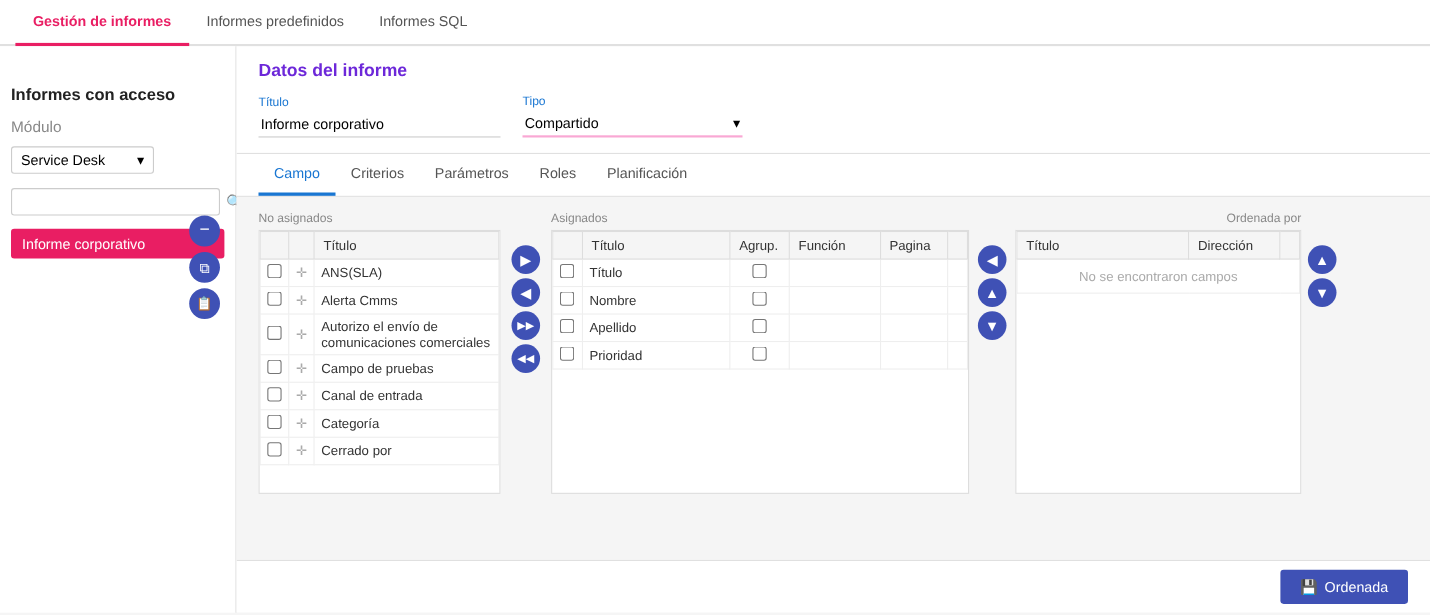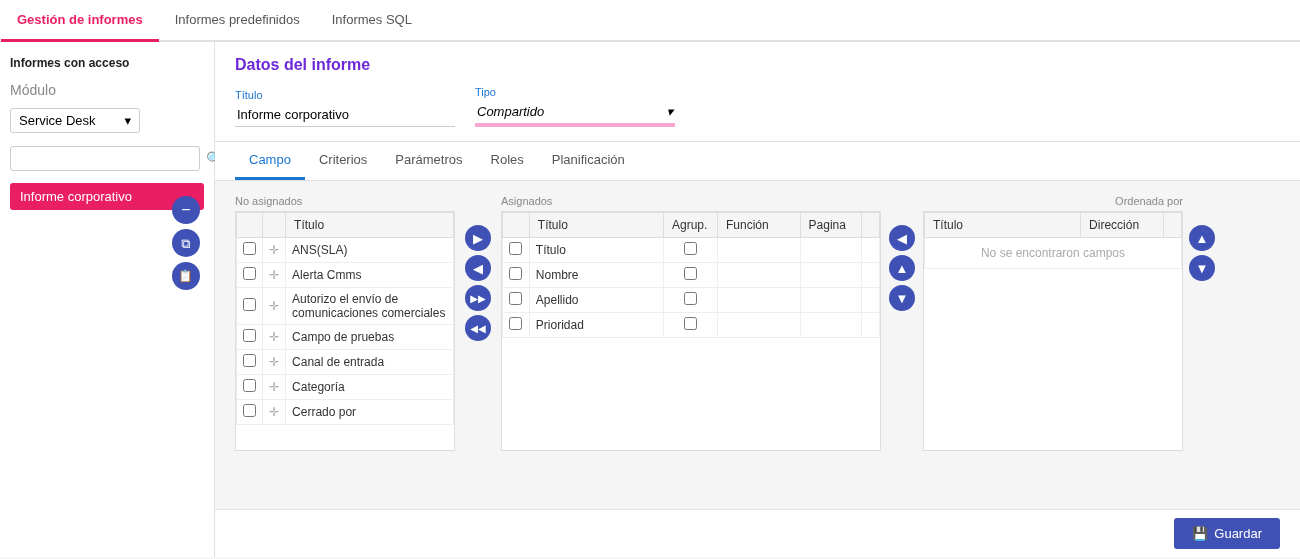--- a/index.html
+++ b/index.html
@@ -3,21 +3,21 @@
   <meta charset="utf-8">
   <style>
     * { box-sizing: border-box; margin: 0; padding: 0; font-family: Arial, sans-serif; font-size: 13px; }
     body { background: #f5f5f5; width: 1300px; height: 559px; overflow: hidden; }
 
     
     .top-tabs {
       display: flex;
       background: #fff;
       border-bottom: 2px solid #e0e0e0;
-      padding: 0 1px;
+      padding: 0 14px;
     }
     .top-tab {
       padding: 12px 16px;
       cursor: pointer;
       color: #555;
       border-bottom: 3px solid transparent;
       margin-bottom: -2px;
     }
     .top-tab.active {
       color: #e91e63;
@@ -35,24 +35,25 @@
     .sidebar {
       width: 215px;
       background: #fff;
       border-right: 1px solid #e0e0e0;
       padding: 14px 10px;
       display: flex;
       flex-direction: column;
       gap: 8px;
     }
     .sidebar-title {
-      font-size: 12px;
+      font-size: 15px;
       font-weight: bold;
       color: #222;
       margin-bottom: 4px;
+      margin-top: 22px;
     }
     .sidebar-label {
       font-size: 14px;
       color: #888;
       margin-bottom: 2px;
     }
     .sidebar-select {
       display: flex;
       align-items: center;
       border: 1px solid #ccc;
@@ -142,27 +143,26 @@
       border-bottom: 1px solid #ccc;
       padding: 4px 2px;
       font-size: 13px;
       width: 220px;
       outline: none;
       background: transparent;
     }
     .field-select {
       display: flex;
       align-items: flex-start;
-      border-bottom: 4px solid #f9a8d4;
+      border-bottom: 2px solid #f9a8d4;
       padding: 4px 2px;
       width: 200px;
       cursor: pointer;
       font-size: 13px;
       justify-content: space-between;
-      font-style: italic;
     }
 
     
     .tabs-section {
       background: #fff;
       border-bottom: 1px solid #e0e0e0;
       padding: 0 20px;
       display: flex;
     }
     .tab {
@@ -527,18 +527,18 @@
             <button class="t-btn">▼</button>
           </div>
         </div>
 
       </div>
     </div>
 
     <div class="footer">
       <button class="save-btn">
         <span>💾</span>
-        <span>Guardar</span>
+        <span>Ordenada</span>
       </button>
     </div>
 
   </div>
 </div>
 
 </body></html>

